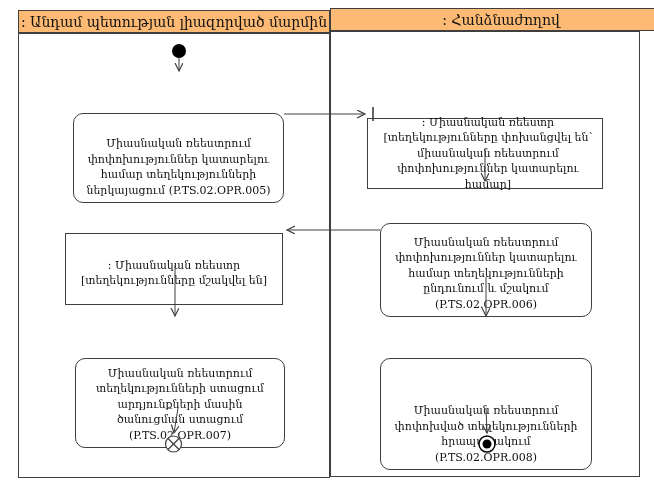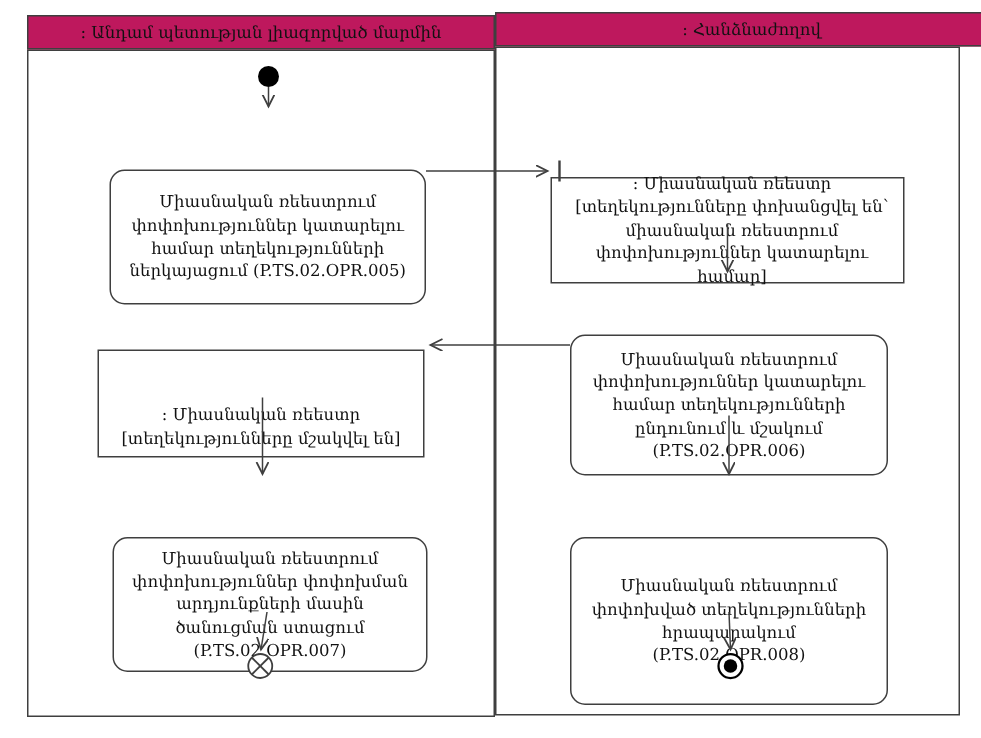--- a/index.html
+++ b/index.html
@@ -1,35 +1,35 @@
 <!DOCTYPE html>
 <html><head>
 <meta charset="utf-8">
 <style>
   html,body { margin:0; padding:0; background:#ffffff; }
   .canvas {
     position:relative; width:654px; height:492px; background:#ffffff;
     font-family:"DejaVu Serif","DejaVu Sans",serif; color:#111111; overflow:hidden;
   }
   .lane-header {
-    position:absolute; border:1px solid #3f3f3f; background:#be185d;
+    position:absolute; border:1px solid #3f3f3f; background:#fdba74;
     display:flex; align-items:center; justify-content:center;
-    font-size:11px; box-sizing:border-box; z-index:1; text-align:left;
+    font-size:14px; box-sizing:border-box; z-index:1; text-align:left;
   }
   .lane-body {
     position:absolute; border:1px solid #3f3f3f; background:#ffffff;
     box-sizing:border-box; z-index:0;
   }
   .node {
     position:absolute; border:1px solid #3f3f3f; background:#ffffff;
     display:flex; align-items:center; justify-content:center;
     text-align:center; font-size:11px; line-height:1.4;
     padding:4px 8px; box-sizing:border-box; z-index:2;margin-top:40px;
   }
-  .action { border-radius:10px; }
+  .action { border-radius:10px;align-items:flex-end; }
   .object { border-radius:0; }
   svg.overlay {
     position:absolute; left:0; top:0; z-index:3; pointer-events:none;
   }
 </style>
 </head>
 <body>
 
 <div class="canvas">
 
@@ -48,26 +48,26 @@
   </div>
 
   <div class="node object" style="left:367px; top:78px; width:236px; height:71px; padding-left:14px;">
     <span>: Միասնական ռեեստր [տեղեկությունները փոխանցվել են՝ միասնական ռեեստրում փոփոխություններ կատարելու համար]</span>
   </div>
 
   <div class="node action" style="left:380px; top:183px; width:212px; height:94px;">
     <span>Միասնական ռեեստրում փոփոխություններ կատարելու համար տեղեկությունների ընդունում և մշակում (P.TS.02.OPR.006)</span>
   </div>
 
-  <div class="node object" style="left:65px; top:193px; width:218px; height:72px; align-items:flex-end; padding-top:12px;">
+  <div class="node object" style="left:65px; top:193px; width:218px; height:72px; align-items:center; padding-top:12px;">
     <span>: Միասնական ռեեստր [տեղեկությունները մշակվել են]</span>
   </div>
 
   <div class="node action" style="left:75px; top:318px; width:210px; height:90px;">
-    <span>Միասնական ռեեստրում փոփոխություններ փոփոխման արդյունքների մասին ծանուցման ստացում (P.TS.02.OPR.007)</span>
+    <span>Միասնական ռեեստրում տեղեկությունների ստացում արդյունքների մասին ծանուցման ստացում (P.TS.02.OPR.007)</span>
   </div>
 
   <div class="node action" style="left:380px; top:318px; width:212px; height:112px;">
     <span>Միասնական ռեեստրում փոփոխված տեղեկությունների հրապարակում (P.TS.02.OPR.008)</span>
   </div>
 
   <svg class="overlay" width="654" height="492" viewBox="0 0 654 492">
     <defs>
       <marker id="arr" markerWidth="10" markerHeight="10" refX="8" refY="4" orient="auto" markerUnits="userSpaceOnUse">
         <path d="M0,0 L8,4 L0,8" fill="none" stroke="#3f3f3f" stroke-width="1.2"></path>

